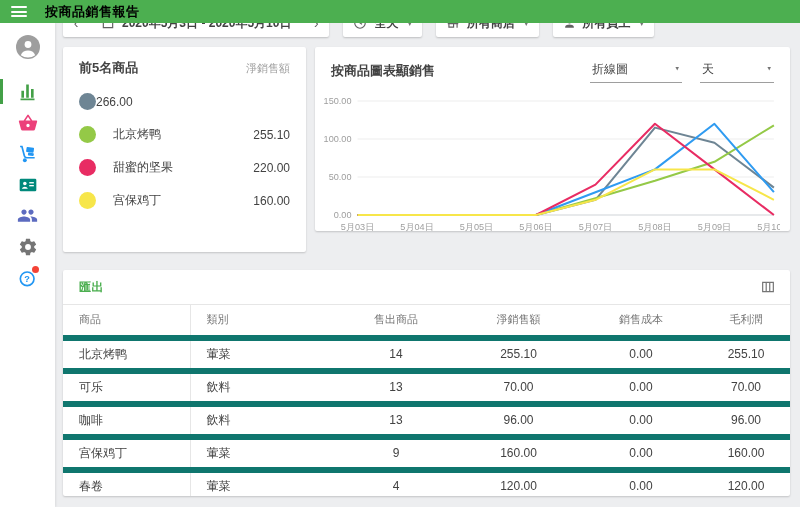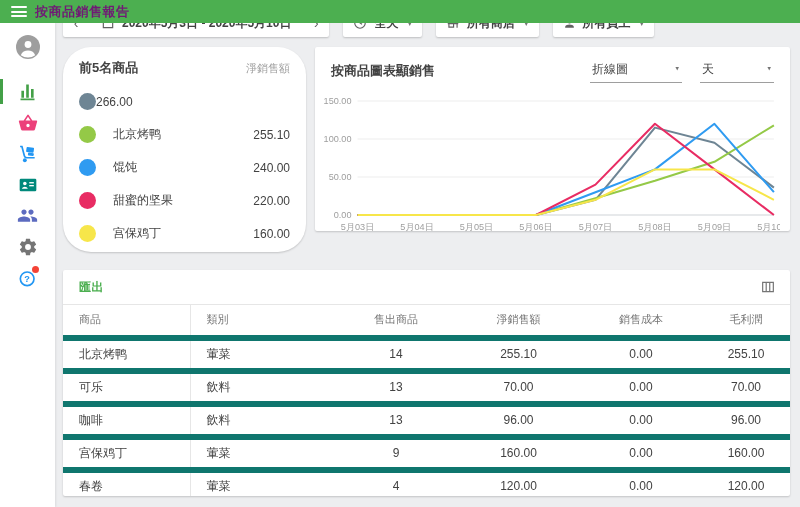--- a/index.html
+++ b/index.html
@@ -5,21 +5,21 @@
   * { margin:0; padding:0; box-sizing:border-box; }
   html,body { width:800px; height:507px; overflow:hidden;
     font-family:"Liberation Sans","DejaVu Sans",sans-serif; background:#edeef0; }
 
   
   .appbar { position:fixed; top:0; left:0; width:800px; height:23px; background:#4caf50;
     display:flex; align-items:center; z-index:20; }
   .burger { width:16px; height:11px; margin:0 0 0 11px; display:flex; flex-direction:column;
     justify-content:space-between; cursor:pointer; }
   .burger i { display:block; height:2px; background:#fff; border-radius:1px; }
-  .appbar-title { color:#701a75; font-size:13px; font-weight:bold; margin-left:8px; letter-spacing:.5px; }
+  .appbar-title { color:#000000; font-size:13px; font-weight:bold; margin-left:18px; letter-spacing:.5px; }
 
   
   .sidebar { position:fixed; top:23px; left:0; width:55px; height:484px; background:#fff;
     box-shadow:1px 0 2px rgba(0,0,0,.08); z-index:10; display:flex; flex-direction:column; align-items:center; }
   .avatar { margin-top:12px; width:24px; height:24px; }
   .nav { margin-top:17px; display:flex; flex-direction:column; width:55px; }
   .nav-item { position:relative; height:31px; display:flex; align-items:center; justify-content:center; cursor:pointer; }
   .nav-item.active::before { content:""; position:absolute; left:0; top:3px; width:3px; height:25px; background:#43a047; }
   .help-badge { position:absolute; top:4px; right:16px; width:7px; height:7px; border-radius:50%; background:#f44336; }
 
@@ -30,21 +30,21 @@
   .tb-card { background:#fff; border-radius:2px; box-shadow:0 1px 2px rgba(0,0,0,.2);
     height:28px; display:flex; align-items:center; font-size:12px; color:#424242; cursor:pointer; }
   .chev { width:26px; text-align:center; font-size:14px; color:#616161; cursor:pointer; }
   .date-btn { display:flex; align-items:center; gap:7px; padding:0 12px; font-weight:bold; }
   .tb-filter { padding:0 10px; gap:7px; margin-left:14px; font-weight:bold; }
   .tb-filter:first-of-type { margin-left:26px; }
   .caret { font-size:9px; color:#757575; margin-left:2px; }
 
   .cards-row { display:flex; gap:9px; margin-top:7px; }
   .card { background:#fff; border-radius:2px; box-shadow:0 1px 2px rgba(0,0,0,.18); }
-  .card-top5 { width:243px; height:205px;border-radius:28px; }
+  .card-top5 { width:243px; height:205px; }
   .card-chart { flex:1; height:184px; }
 
   .card-head { display:flex; align-items:center; justify-content:space-between; padding:12px 16px 4px 16px; }
   .card-title { font-size:13px; color:#424242; font-weight:bold; }
   .muted { font-size:11px; color:#9e9e9e; }
 
   .top5-list { padding:4px 16px 0 16px; }
   .top5-item { display:flex; align-items:center; height:33px; }
   .dot { width:17px; height:17px; border-radius:50%; flex:none; }
   .top5-name { font-size:12px; color:#424242; margin-left:17px; flex:1; }
@@ -191,25 +191,20 @@
       </div>
       <div class="top5-list">
         <div class="top5-item">
           <span class="dot" style="background: rgb(110, 133, 148);"></span>
           <span class="top5-val">266.00</span>
         </div>
         <div class="top5-item">
           <span class="dot" style="background: rgb(148, 201, 71);"></span>
           <span class="top5-name">北京烤鸭</span>
           <span class="top5-val">255.10</span>
-        </div>
-        <div class="top5-item">
-          <span class="dot" style="background: rgb(47, 155, 241);"></span>
-          <span class="top5-name">馄饨</span>
-          <span class="top5-val">240.00</span>
         </div>
         <div class="top5-item">
           <span class="dot" style="background: rgb(232, 44, 99);"></span>
           <span class="top5-name">甜蜜的坚果</span>
           <span class="top5-val">220.00</span>
         </div>
         <div class="top5-item">
           <span class="dot" style="background: rgb(247, 230, 74);"></span>
           <span class="top5-name">宫保鸡丁</span>
           <span class="top5-val">160.00</span>

